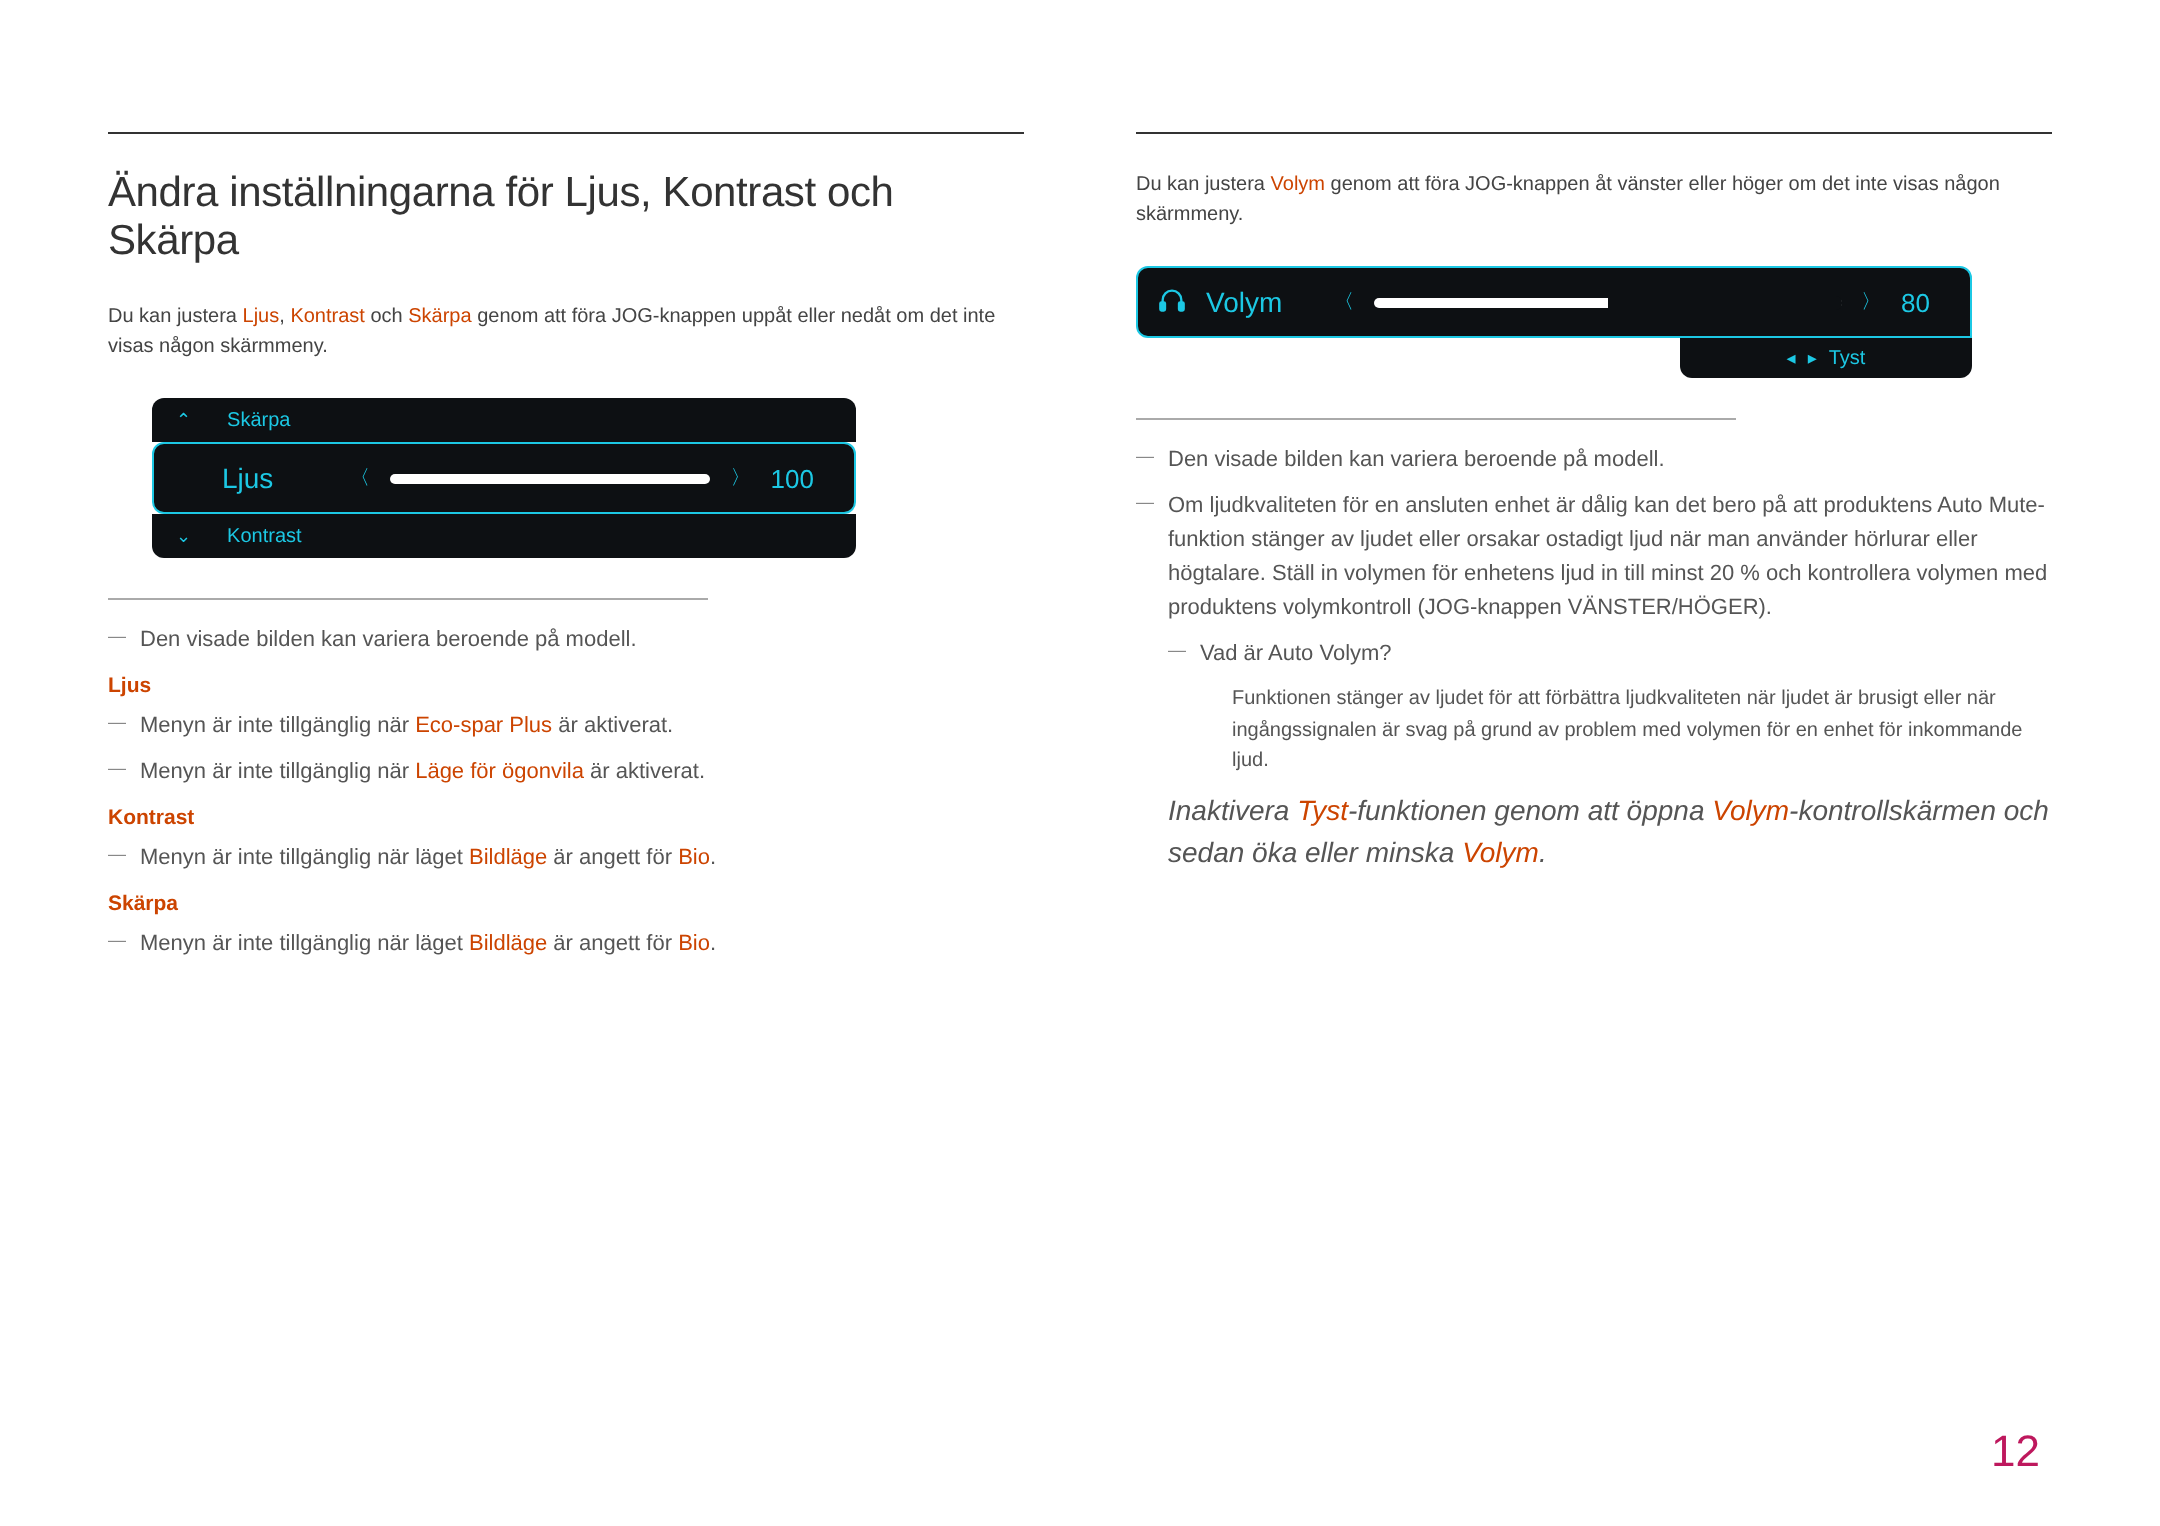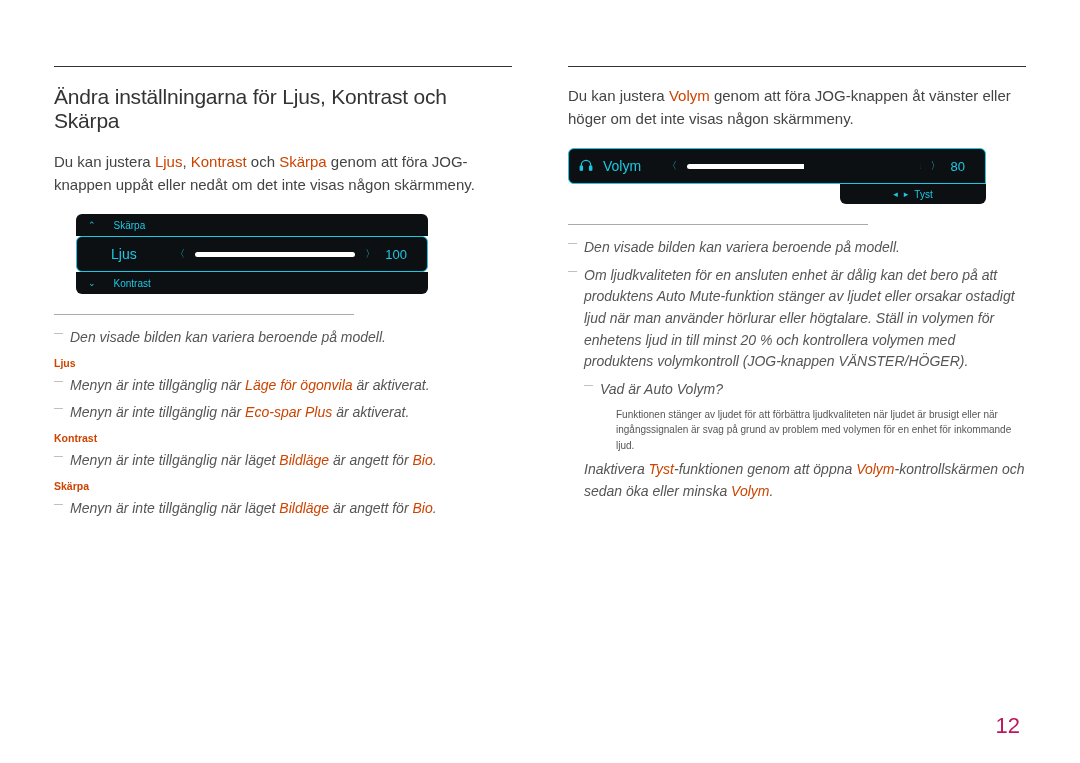--- a/index.html
+++ b/index.html
@@ -1,21 +1,21 @@
 <!DOCTYPE html>
 <html><head>
 <meta charset="utf-8">
 <style>
   * { box-sizing: border-box; margin: 0; padding: 0; }
   html, body { width: 1080px; height: 763px; background: #fff; font-family: Arial, Helvetica, sans-serif; color: #333; }
   .page { padding: 66px 54px 20px 54px; display: flex; gap: 56px; position: relative; height: 100%; }
   .col { flex: 1; }
   .hr-top { border-top: 1px solid #333; height: 0; margin-bottom: 18px; }
   h2 { font-size: 21px; font-weight: 500; color: #333; margin-bottom: 18px; letter-spacing: -0.2px; }
-  p.intro { font-size: 15px; line-height: 1.5; color: #444; margin-bottom: 18px; }
+  p.intro { font-size: 10px; line-height: 1.5; color: #444; margin-bottom: 18px; }
   .hl-red { color: #cc4400; }
   .osd { position: relative; }
   .osd-box1 { width: 352px; margin-left: 22px; }
   .osd-box2 { width: 418px; margin-left: 0; }
   .osd-row-small { background: #0d1013; color: #1cc8e4; font-size: 10px; height: 22px; display: flex; align-items: center; padding-left: 12px; gap: 18px; }
   .osd-row-small.first { border-top-left-radius: 6px; border-top-right-radius: 6px; }
   .osd-row-small.last { border-bottom-left-radius: 6px; border-bottom-right-radius: 6px; }
   .osd-arrow { font-size: 9px; color: #1cc8e4; }
   .osd-row-main {
     background: #0d1013;
@@ -38,21 +38,21 @@
   .osd-bar.half::before { content: ""; position: absolute; left: 50%; top: -1px; width: 2px; height: 7px; background: #fff; border-radius: 1px; }
   .osd-val { font-size: 13px; }
   .osd-head-icon { position: absolute; left: 10px; font-size: 14px; }
   .osd-sub-right {
     background: #0d1013; color: #1cc8e4; font-size: 10px;
     height: 20px; width: 146px; margin-left: auto;
     display: flex; align-items: center; justify-content: center; gap: 6px;
     border-bottom-left-radius: 6px; border-bottom-right-radius: 6px;
   }
   .notes-sep { border: none; border-top: 1px solid #aaa; width: 300px; margin: 20px 0 12px 0; }
-  .dash-note { font-size: 14px; line-height: 1.55; color: #555; position: relative; padding-left: 16px; margin-bottom: 6px; font-style: italic; }
+  .dash-note { font-size: 11px; line-height: 1.55; color: #555; position: relative; padding-left: 16px; margin-bottom: 6px; }
   .dash-note::before { content: "―"; position: absolute; left: 0; top: 0; color: #888; font-size: 9px; }
   .dash-note-indent { margin-left: 16px; }
   .red-label { color: #cc4400; font-size: 10.5px; font-weight: 600; margin: 8px 0 6px 0; }
   .page-num { position: absolute; right: 60px; bottom: 24px; font-size: 22px; color: #be185d; }
 </style>
 </head>
 <body>
 
 <div class="page">
 
@@ -82,24 +82,24 @@
         <span>Kontrast</span>
       </div>
     </div>
 
     <hr class="notes-sep">
 
     <div class="dash-note">Den visade bilden kan variera beroende på modell.</div>
 
     <div class="red-label">Ljus</div>
     <div class="dash-note">
-      <span>Menyn är inte tillgänglig när </span><span class="hl-red">Läge för ögonvila</span><span> är aktiverat.</span>
+      <span>Menyn är inte tillgänglig när </span><span class="hl-red">Eco-spar Plus</span><span> är aktiverat.</span>
     </div>
     <div class="dash-note">
-      <span>Menyn är inte tillgänglig när </span><span class="hl-red">Eco-spar Plus</span><span> är aktiverat.</span>
+      <span>Menyn är inte tillgänglig när </span><span class="hl-red">Läge för ögonvila</span><span> är aktiverat.</span>
     </div>
 
     <div class="red-label">Kontrast</div>
     <div class="dash-note">
       <span>Menyn är inte tillgänglig när läget </span><span class="hl-red">Bildläge</span><span> är angett för </span><span class="hl-red">Bio</span><span>.</span>
     </div>
 
     <div class="red-label">Skärpa</div>
     <div class="dash-note">
       <span>Menyn är inte tillgänglig när läget </span><span class="hl-red">Bildläge</span><span> är angett för </span><span class="hl-red">Bio</span><span>.</span>

